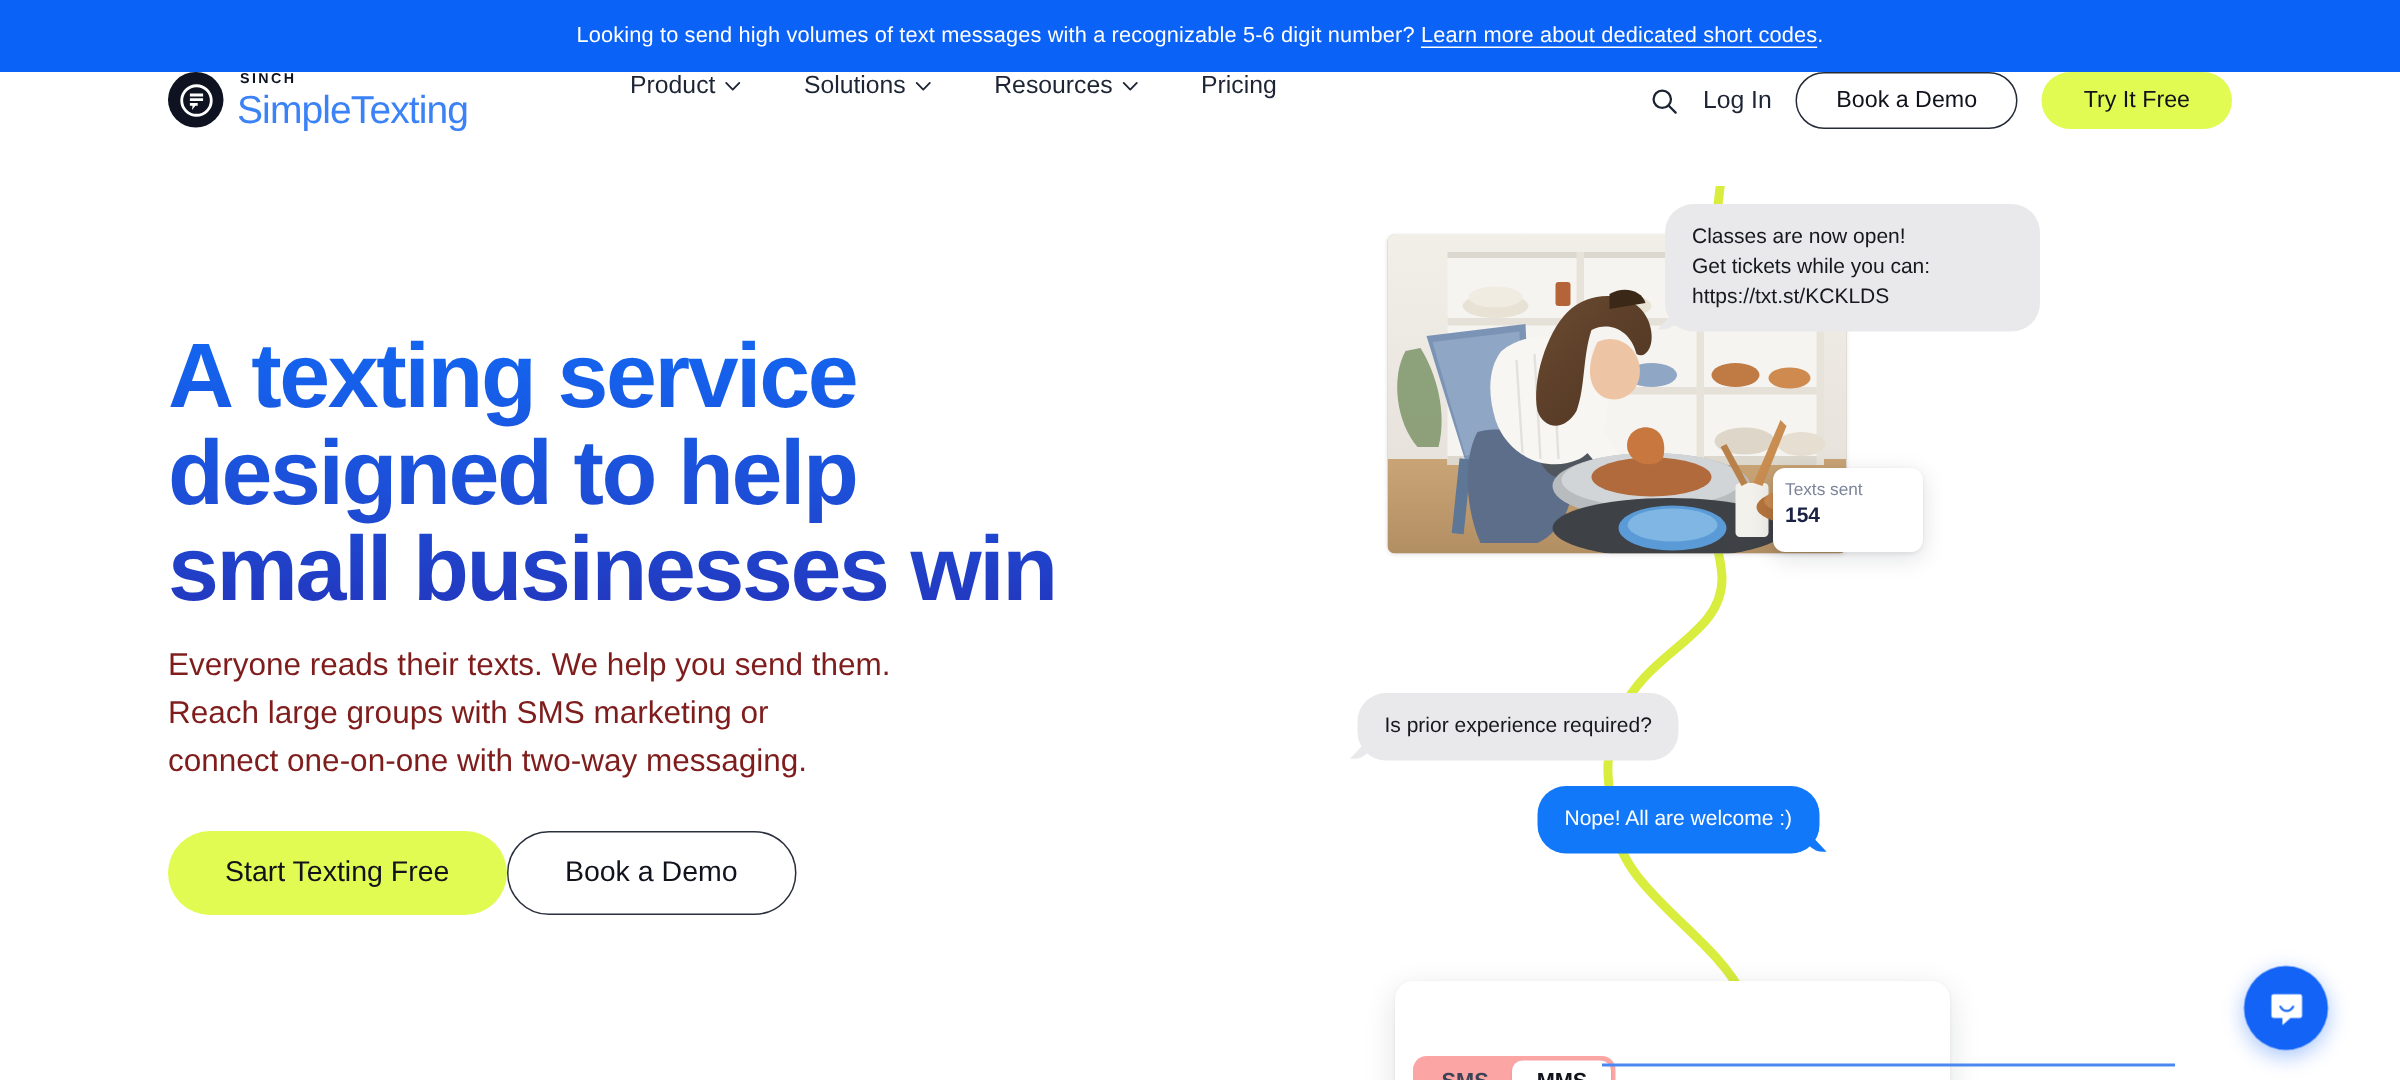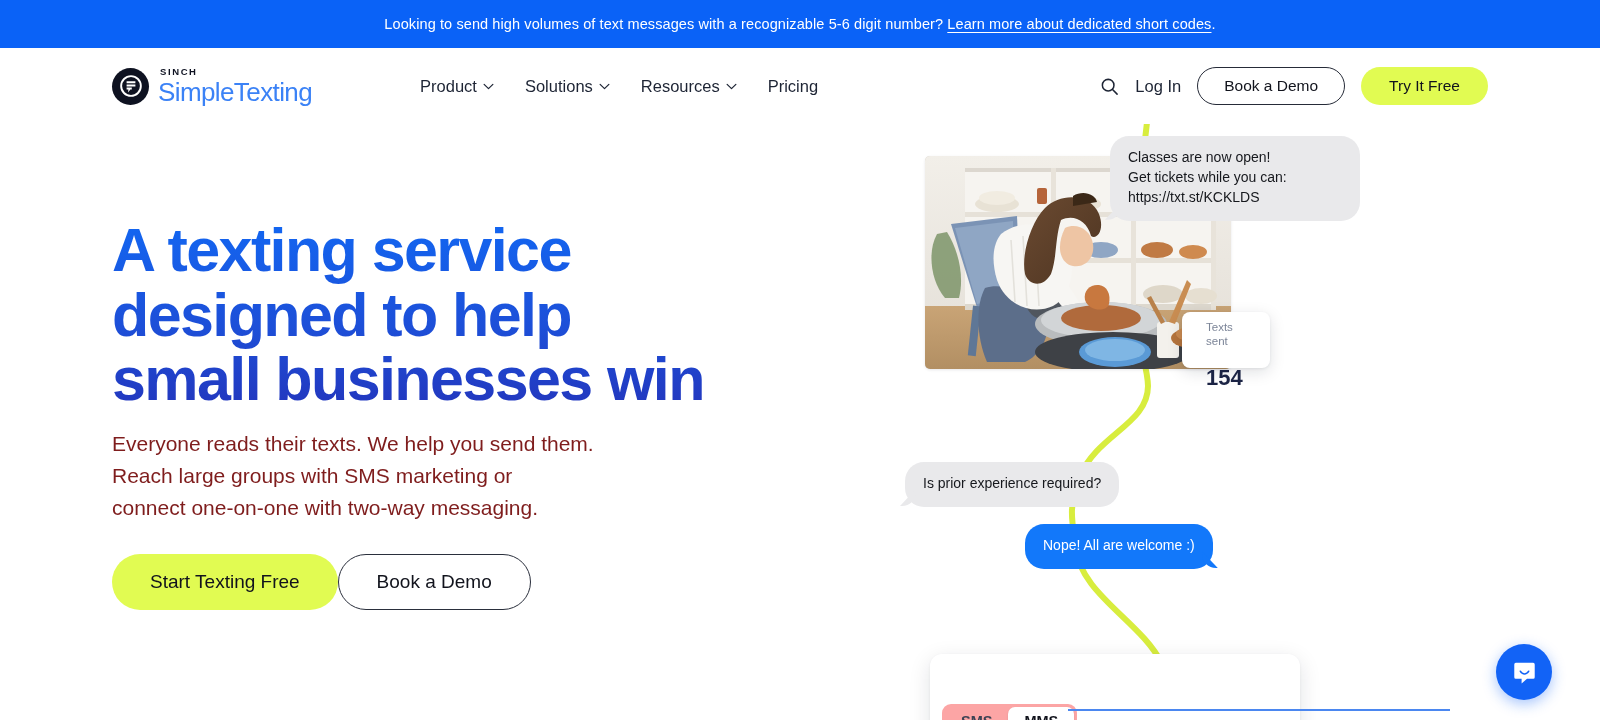--- a/index.html
+++ b/index.html
@@ -27,21 +27,21 @@
     color:#ffffff;
     text-decoration:underline;
     text-underline-offset:3px;
     text-decoration-thickness:1px;
   }
 
   
   .header {
     height:76px;
     display:flex;
-    align-items:center;
+    align-items:flex-start;
     padding:0 112px 0 112px;
     position:relative;
     z-index:40;
     background:#fff;
   }
   .logo { display:flex; align-items:center; gap:9px; cursor:pointer; }
   .logo-mark {
     width:37px; height:37px; border-radius:50%;
     background:#0e1221;
     display:flex; align-items:center; justify-content:center;
@@ -51,21 +51,21 @@
   .logo-text { display:flex; flex-direction:column; line-height:1; }
   .logo-sinch {
     font-size:9.5px; letter-spacing:1.6px; font-weight:700;
     color:#0e1221; margin-bottom:2px; margin-left:2px;
   }
   .logo-name {
     font-size:26px; font-weight:400; letter-spacing:-.6px;
     color:#3b82f6;
   }
 
-  .nav { display:flex; align-items:center; gap:31px; margin-left:108px; }
+  .nav { display:flex; align-items:center; gap:42px; margin-left:108px; }
   .nav-item {
     display:flex; align-items:center; gap:6px;
     font-size:16.5px; color:#1d2434; cursor:pointer;
   }
   .chev { width:11px; height:7px; display:block; }
 
   .header-right {
     margin-left:auto;
     display:flex; align-items:center; gap:16px;
   }
@@ -164,27 +164,27 @@
     clip-path:polygon(0 0,100% 100%,0 100%);
     z-index:-1;
   }
 
   #msg-promo { left:230px; top:12px; width:250px; }
   #msg-question { left:25px; top:338px; }
   #msg-answer { left:145px; top:400px; }
 
   .stat-card {
     position:absolute; left:302px; top:188px;
-    width:88px; height:56px;
+    width:100px; height:56px;
     background:#ffffff; border-radius:8px;
     box-shadow:0 4px 16px rgba(16,24,40,.13), 0 1px 3px rgba(16,24,40,.07);
-    padding:9px 24px; z-index:6;
+    padding:9px 8px; z-index:6;
   }
   .stat-label { font-size:11.5px; color:#7c8598; line-height:1.2; }
-  .stat-value { font-size:22px; font-weight:700; color:#1b2344; margin-top:16px; }
+  .stat-value { font-size:14px; font-weight:700; color:#1b2344; margin-top:0; }
 
   .composer {
     position:absolute; left:50px; top:530px;
     width:370px; height:120px;
     background:#ffffff; border-radius:12px;
     box-shadow:0 6px 22px rgba(16,24,40,.12), 0 1px 3px rgba(16,24,40,.06);
     padding:12px; z-index:6;
   }
   .seg {
     display:inline-flex; background:#fca5a5; border-radius:9px; padding:3px;margin-top:38px;

